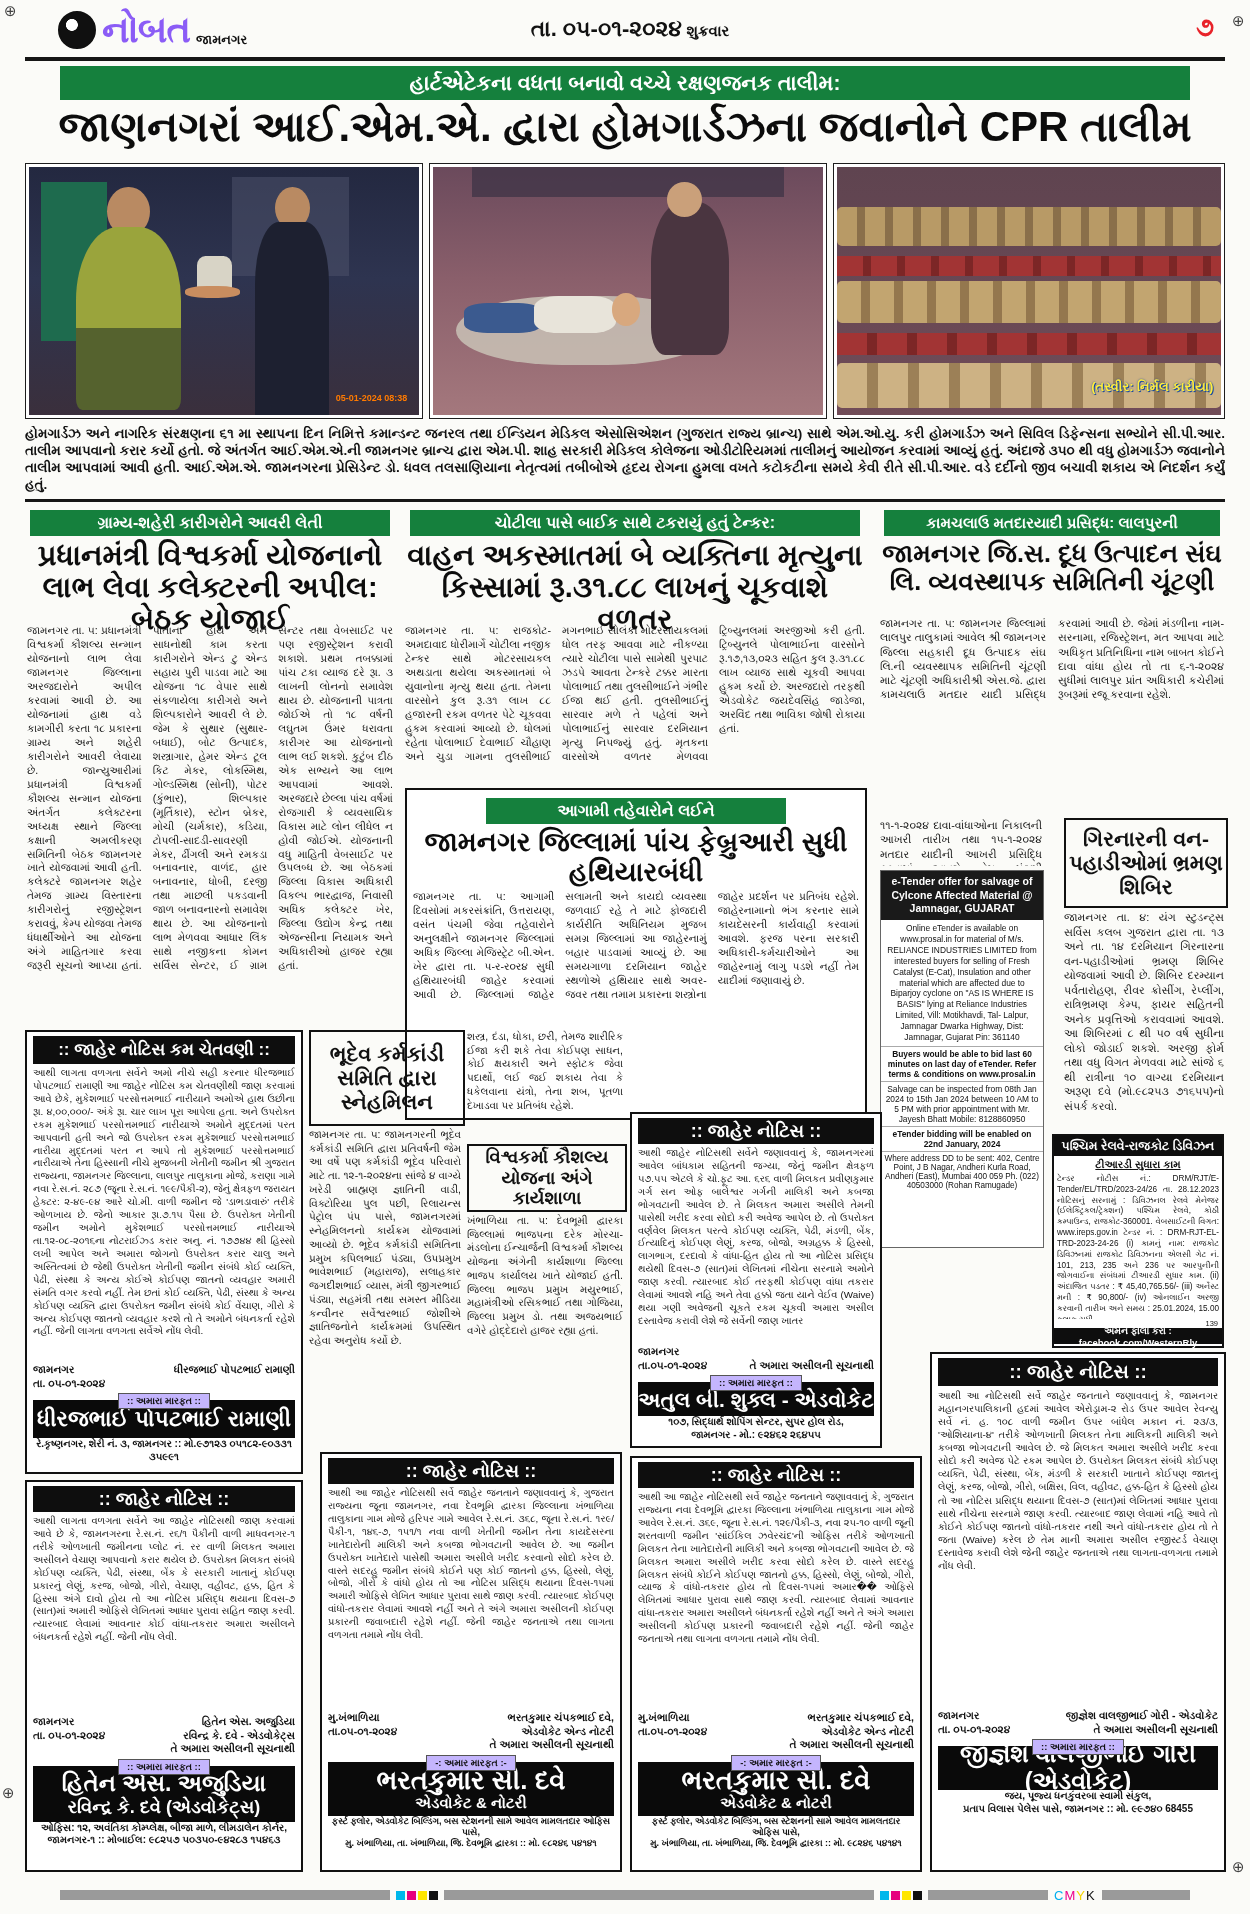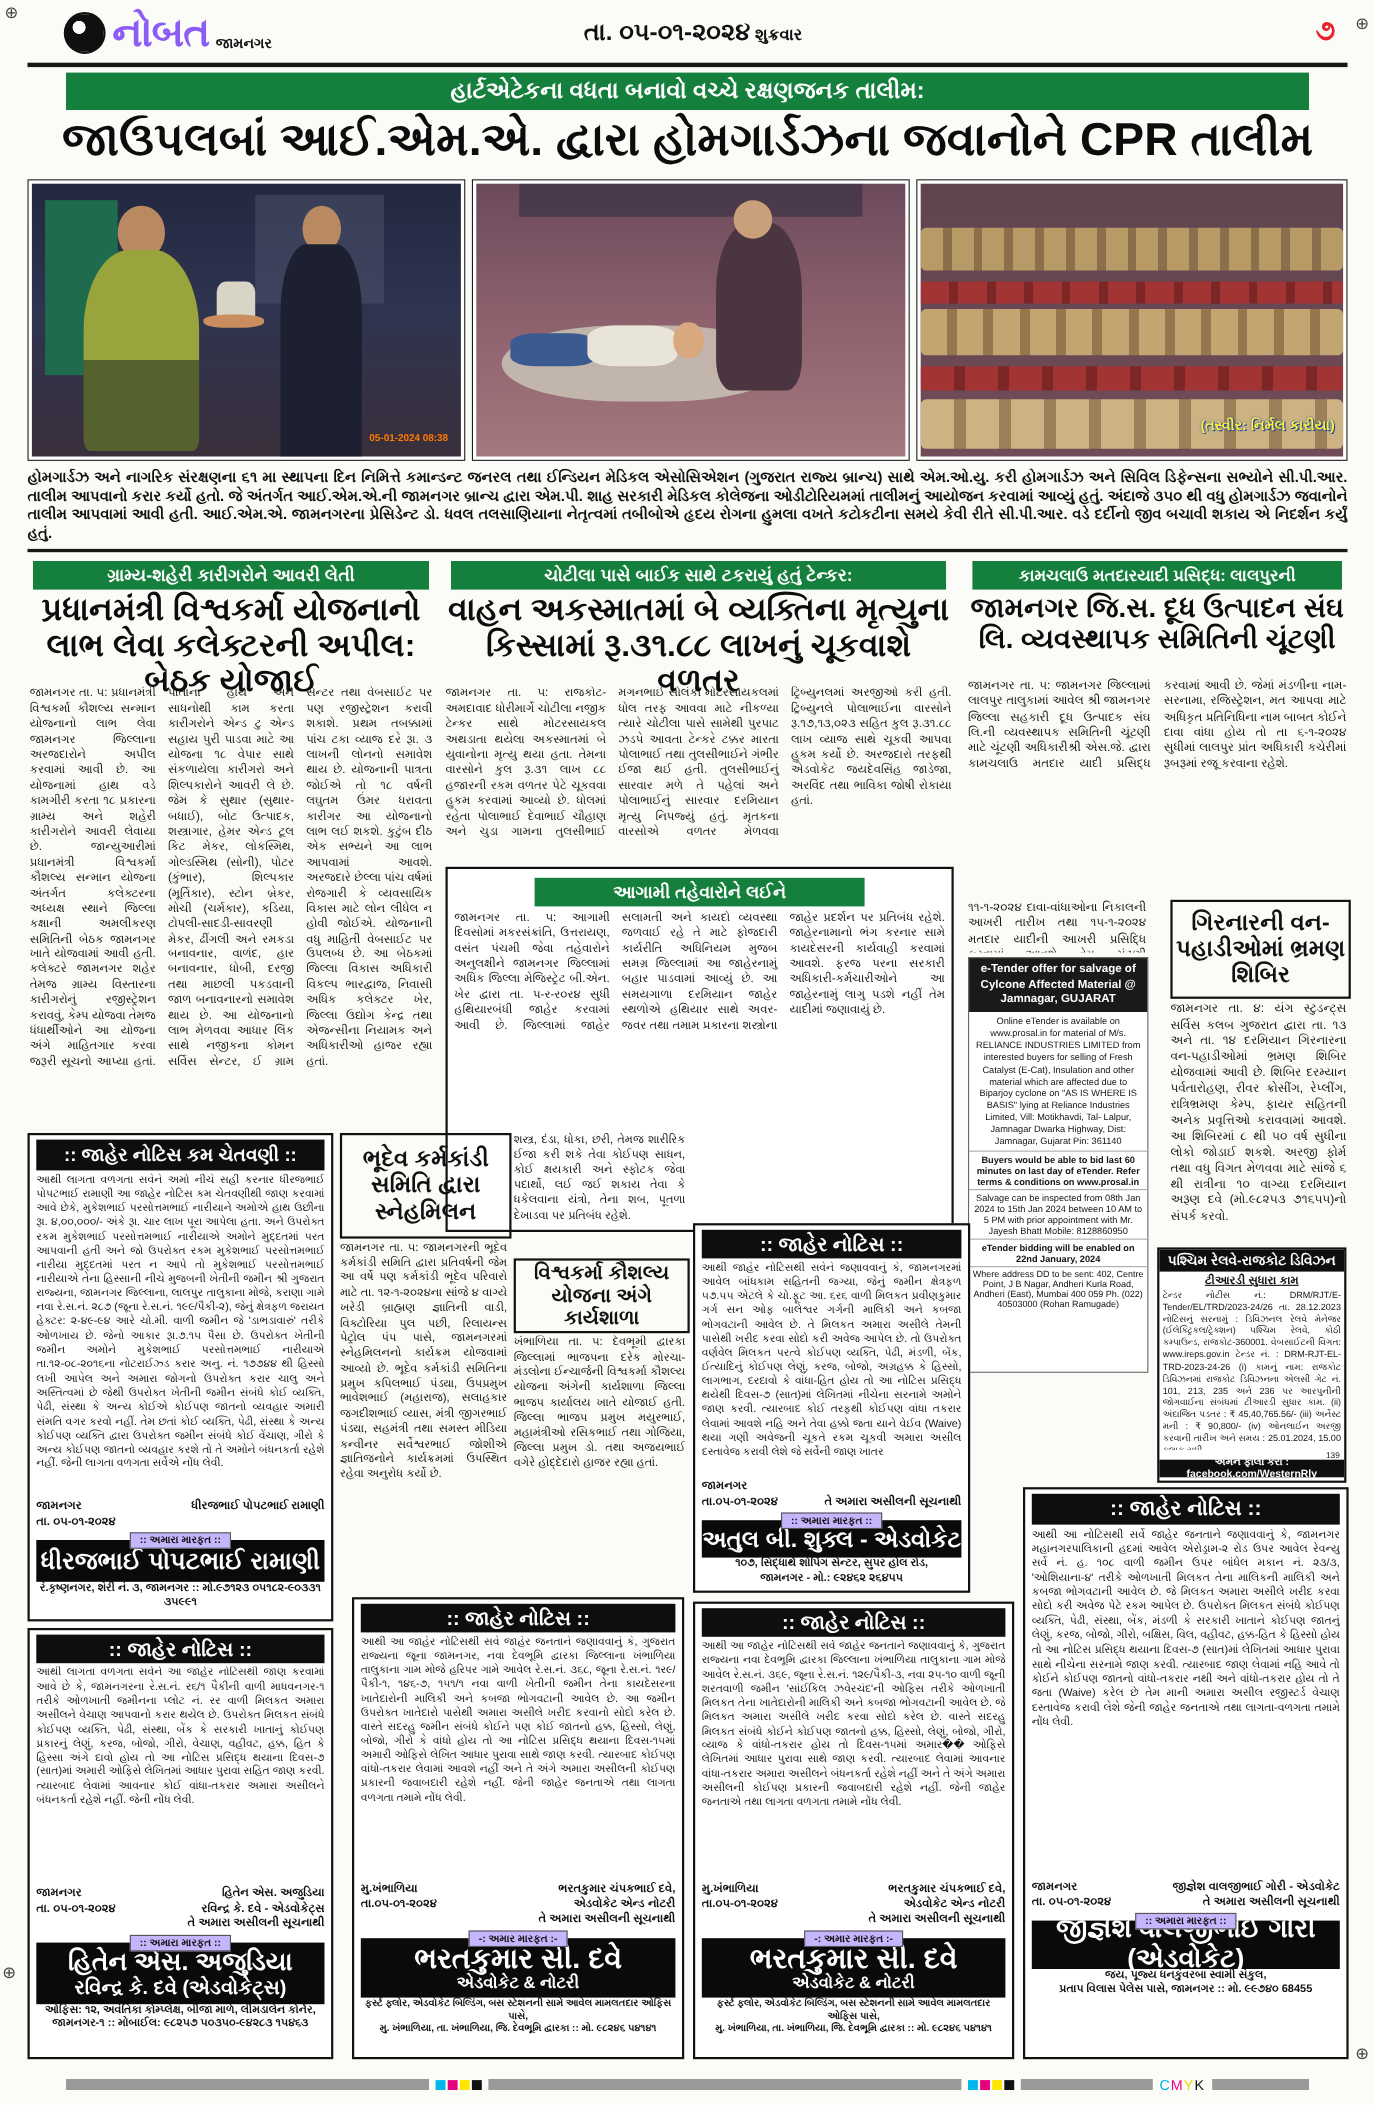--- a/index.html
+++ b/index.html
@@ -47,21 +47,21 @@
   <span style="font-size:13px;font-weight:bold;align-self:flex-end;padding-bottom:6px">જામનગર</span>
 </div>
 <div class="abs" style="left:430px;top:16px;width:400px;text-align:center">
   <span style="font-size:22px;font-weight:bold">તા. ૦૫-૦૧-૨૦૨૪</span>
   <span style="font-size:15px;font-weight:bold">શુક્રવાર</span>
 </div>
 <div class="abs" style="left:1178px;top:12px;width:36px;text-align:right;font-size:26px;font-weight:bold;color:#e8232a">૭</div>
 <div class="abs rule" style="left:25px;top:57px;width:1200px;height:4px"></div>
 
 <div class="abs kicker" style="left:60px;top:66px;width:1130px;height:34px;font-size:21px">હાર્ટએટેકના વધતા બનાવો વચ્ચે રક્ષણજનક તાલીમ:</div>
-<div class="abs bighead" style="left:25px;top:104px;width:1200px;height:54px;font-size:42px">જાઉપલબાં આઈ.એમ.એ. દ્વારા હોમગાર્ડઝના જવાનોને CPR તાલીમ</div>
+<div class="abs bighead" style="left:25px;top:104px;width:1200px;height:54px;font-size:42px">જાણનગરાં આઈ.એમ.એ. દ્વારા હોમગાર્ડઝના જવાનોને CPR તાલીમ</div>
 
 <div class="abs photo" style="left:25px;top:163px;width:398px;height:256px">
   <div class="scene" style="background:linear-gradient(180deg,#232840 0%,#2e3450 45%,#3a2f3c 100%)">
     <div style="left:3%;top:6%;width:17%;height:64%;background:#1e6b4e"></div>
     <div style="left:52%;top:4%;width:30%;height:40%;background:#4a4f68;opacity:.6"></div>
     <div style="left:20%;top:8%;width:11%;height:20%;background:#b98a62;border-radius:50%"></div>
     <div style="left:12%;top:24%;width:27%;height:74%;background:linear-gradient(180deg,#9aa43c 0 55%,#55622e 55%);border-radius:40% 40% 6% 6%"></div>
     <div style="left:63%;top:8%;width:9%;height:17%;background:#b98a62;border-radius:50%"></div>
     <div style="left:58%;top:22%;width:19%;height:78%;background:#1d2030;border-radius:32% 32% 0 0"></div>
     <div style="left:43%;top:36%;width:9%;height:16%;background:#d8d4c6;border-radius:24%"></div>
@@ -97,20 +97,21 @@
 <div class="abs kicker" style="left:30px;top:510px;width:360px;height:26px;font-size:16px">ગ્રામ્ય-શહેરી કારીગરોને આવરી લેતી</div>
 <div class="abs bighead" style="left:27px;top:540px;width:366px;height:78px;font-size:29px">પ્રધાનમંત્રી વિશ્વકર્મા યોજનાનો લાભ લેવા કલેક્ટરની અપીલ: બેઠક યોજાઈ</div>
 <div class="abs bodytxt c3" style="left:27px;top:624px;width:366px;height:398px;font-size:10.6px">જામનગર તા. ૫: પ્રધાનમંત્રી વિશ્વકર્મા કૌશલ્ય સન્માન યોજનાનો લાભ લેવા જામનગર જિલ્લાના અરજદારોને અપીલ કરવામાં આવી છે. આ યોજનામાં હાથ વડે કામગીરી કરતા ૧૮ પ્રકારના ગ્રામ્ય અને શહેરી કારીગરોને આવરી લેવાયા છે. જાન્યુઆરીમાં પ્રધાનમંત્રી વિશ્વકર્મા કૌશલ્ય સન્માન યોજના અંતર્ગત કલેક્ટરના અધ્યક્ષ સ્થાને જિલ્લા કક્ષાની અમલીકરણ સમિતિની બેઠક જામનગર ખાતે યોજવામાં આવી હતી. કલેક્ટરે જામનગર શહેર તેમજ ગ્રામ્ય વિસ્તારના કારીગરોનું રજીસ્ટ્રેશન કરાવવું, કેમ્પ યોજવા તેમજ ધંધાર્થીઓને આ યોજના અંગે માહિતગાર કરવા જરૂરી સૂચનો આપ્યા હતાં. પોતાના હાથ અને સાધનોથી કામ કરતા કારીગરોને એન્ડ ટુ એન્ડ સહાય પુરી પાડવા માટે આ યોજના ૧૮ વેપાર સાથે સંકળાયેલા કારીગરો અને શિલ્પકારોને આવરી લે છે. જેમ કે સુથાર (સુથાર-બધાઈ), બોટ ઉત્પાદક, શસ્ત્રાગાર, હેમર એન્ડ ટૂલ કિટ મેકર, લોકસ્મિથ, ગોલ્ડસ્મિથ (સોની), પોટર (કુંભાર), શિલ્પકાર (મૂર્તિકાર), સ્ટોન બ્રેકર, મોચી (ચર્મકાર), કડિયા, ટોપલી-સાદડી-સાવરણી મેકર, ઢીંગલી અને રમકડા બનાવનાર, વાળંદ, હાર બનાવનાર, ધોબી, દરજી તથા માછલી પકડવાની જાળ બનાવનારનો સમાવેશ થાય છે. આ યોજનાનો લાભ મેળવવા આધાર લિંક સાથે નજીકના કોમન સર્વિસ સેન્ટર, ઈ ગ્રામ સેન્ટર તથા વેબસાઈટ પર પણ રજીસ્ટ્રેશન કરાવી શકાશે. પ્રથમ તબક્કામાં પાંચ ટકા વ્યાજ દરે રૂા. ૩ લાખની લોનનો સમાવેશ થાય છે. યોજનાની પાત્રતા જોઈએ તો ૧૮ વર્ષની લઘુતમ ઉંમર ધરાવતા કારીગર આ યોજનાનો લાભ લઈ શકશે. કુટુંબ દીઠ એક સભ્યને આ લાભ આપવામાં આવશે. અરજદારે છેલ્લા પાંચ વર્ષમાં રોજગારી કે વ્યવસાયિક વિકાસ માટે લોન લીધેલ ન હોવી જોઈએ. યોજનાની વધુ માહિતી વેબસાઈટ પર ઉપલબ્ધ છે. આ બેઠકમાં જિલ્લા વિકાસ અધિકારી વિકલ્પ ભારદ્વાજ, નિવાસી અધિક કલેક્ટર ખેર, જિલ્લા ઉદ્યોગ કેન્દ્ર તથા એજન્સીના નિયામક અને અધિકારીઓ હાજર રહ્યા હતાં.</div>
 
 <div class="abs kicker" style="left:410px;top:510px;width:450px;height:26px;font-size:16px">ચોટીલા પાસે બાઈક સાથે ટકરાયું હતું ટેન્કર:</div>
 <div class="abs bighead" style="left:405px;top:540px;width:460px;height:78px;font-size:29px">વાહન અકસ્માતમાં બે વ્યક્તિના મૃત્યુના કિસ્સામાં રૂ.૩૧.૮૮ લાખનું ચૂકવાશે વળતર</div>
 <div class="abs bodytxt c3" style="left:405px;top:624px;width:460px;height:156px;font-size:10.6px">જામનગર તા. ૫: રાજકોટ-અમદાવાદ ધોરીમાર્ગે ચોટીલા નજીક ટેન્કર સાથે મોટરસાયકલ અથડાતા થયેલા અકસ્માતમાં બે યુવાનોના મૃત્યુ થયા હતા. તેમના વારસોને કુલ રૂ.૩૧ લાખ ૮૮ હજારની રકમ વળતર પેટે ચૂકવવા હુકમ કરવામાં આવ્યો છે. ધોલમાં રહેતા પોલાભાઈ દેવાભાઈ ચૌહાણ અને ચુડા ગામના તુલસીભાઈ મગનભાઈ સોલંકી મોટરસાયકલમાં ધોલ તરફ આવવા માટે નીકળ્યા ત્યારે ચોટીલા પાસે સામેથી પુરપાટ ઝડપે આવતા ટેન્કરે ટક્કર મારતા પોલાભાઈ તથા તુલસીભાઈને ગંભીર ઈજા થઈ હતી. તુલસીભાઈનું સારવાર મળે તે પહેલાં અને પોલાભાઈનું સારવાર દરમિયાન મૃત્યુ નિપજ્યું હતું. મૃતકના વારસોએ વળતર મેળવવા ટ્રિબ્યુનલમાં અરજીઓ કરી હતી. ટ્રિબ્યુનલે પોલાભાઈના વારસોને રૂ.૧૭,૧૩,૦૨૩ સહિત કુલ રૂ.૩૧.૮૮ લાખ વ્યાજ સાથે ચૂકવી આપવા હુકમ કર્યો છે. અરજદારો તરફથી એડવોકેટ જયદેવસિંહ જાડેજા, અરવિંદ તથા ભાવિકા જોષી રોકાયા હતાં.</div>
 
 <div class="abs nbox" style="left:405px;top:788px;width:462px;height:332px;padding:6px">
   <div class="kicker" style="width:300px;height:26px;font-size:16px;margin:2px auto 4px auto">આગામી તહેવારોને લઈને</div>
+  <div class="bighead" style="font-size:27px;height:62px">જામનગર જિલ્લામાં પાંચ ફેબ્રુઆરી સુધી હથિયારબંધી</div>
   <div class="bodytxt c3" style="height:218px;font-size:10.6px">જામનગર તા. ૫: આગામી દિવસોમાં મકરસંક્રાંતિ, ઉત્તરાયણ, વસંત પંચમી જેવા તહેવારોને અનુલક્ષીને જામનગર જિલ્લામાં અધિક જિલ્લા મેજિસ્ટ્રેટ બી.એન. ખેર દ્વારા તા. પ-ર-ર૦ર૪ સુધી હથિયારબંધી જાહેર કરવામાં આવી છે. જિલ્લામાં જાહેર સલામતી અને કાયદો વ્યવસ્થા જળવાઈ રહે તે માટે ફોજદારી કાર્યરીતિ અધિનિયમ મુજબ સમગ્ર જિલ્લામાં આ જાહેરનામું બહાર પાડવામાં આવ્યું છે. આ સમયગાળા દરમિયાન જાહેર સ્થળોએ હથિયાર સાથે અવર-જવર તથા તમામ પ્રકારના શસ્ત્રોના જાહેર પ્રદર્શન પર પ્રતિબંધ રહેશે. જાહેરનામાનો ભંગ કરનાર સામે કાયદેસરની કાર્યવાહી કરવામાં આવશે. ફરજ પરના સરકારી અધિકારી-કર્મચારીઓને આ જાહેરનામું લાગુ પડશે નહીં તેમ યાદીમાં જણાવાયું છે.</div>
 </div>
 
 <div class="abs kicker" style="left:884px;top:510px;width:336px;height:26px;font-size:15px">કામચલાઉ મતદારયાદી પ્રસિદ્ધ: લાલપુરની</div>
 <div class="abs bighead" style="left:880px;top:540px;width:344px;height:72px;font-size:25px">જામનગર જિ.સ. દૂધ ઉત્પાદન સંઘ લિ. વ્યવસ્થાપક સમિતિની ચૂંટણી</div>
 <div class="abs bodytxt c2" style="left:880px;top:616px;width:344px;height:198px;font-size:10.8px">જામનગર તા. ૫: જામનગર જિલ્લામાં લાલપુર તાલુકામાં આવેલ શ્રી જામનગર જિલ્લા સહકારી દૂધ ઉત્પાદક સંઘ લિ.ની વ્યવસ્થાપક સમિતિની ચૂંટણી માટે ચૂંટણી અધિકારીશ્રી એસ.જે. દ્વારા કામચલાઉ મતદાર યાદી પ્રસિદ્ધ કરવામાં આવી છે. જેમાં મંડળીના નામ-સરનામા, રજિસ્ટ્રેશન, મત આપવા માટે અધિકૃત પ્રતિનિધિના નામ બાબત કોઈને દાવા વાંધા હોય તો તા ૬-૧-૨૦૨૪ સુધીમાં લાલપુર પ્રાંત અધિકારી કચેરીમાં રૂબરૂમાં રજૂ કરવાના રહેશે.</div>
 <div class="abs bodytxt" style="left:880px;top:818px;width:162px;height:48px;font-size:10.8px">૧૧-૧-૨૦૨૪ દાવા-વાંધાઓના નિકાલની આખરી તારીખ તથા ૧૫-૧-૨૦૨૪ મતદાર યાદીની આખરી પ્રસિદ્ધિ કરવામાં આવશે તેમ ચૂંટણી સત્તાધિકારી અને પ્રાંત અધિકારીશ્રી લાલપુરની યાદીમાં જણાવાયું છે.</div>
 
 <div class="abs" style="left:880px;top:870px;width:164px;height:378px;border:1px solid #666;box-sizing:border-box;background:#fff">
   <div style="background:#1a1a1a;color:#fff;font-weight:bold;font-size:10.5px;text-align:center;padding:4px 3px;line-height:1.3">e-Tender offer for salvage of Cylcone Affected Material @ Jamnagar, GUJARAT</div>

